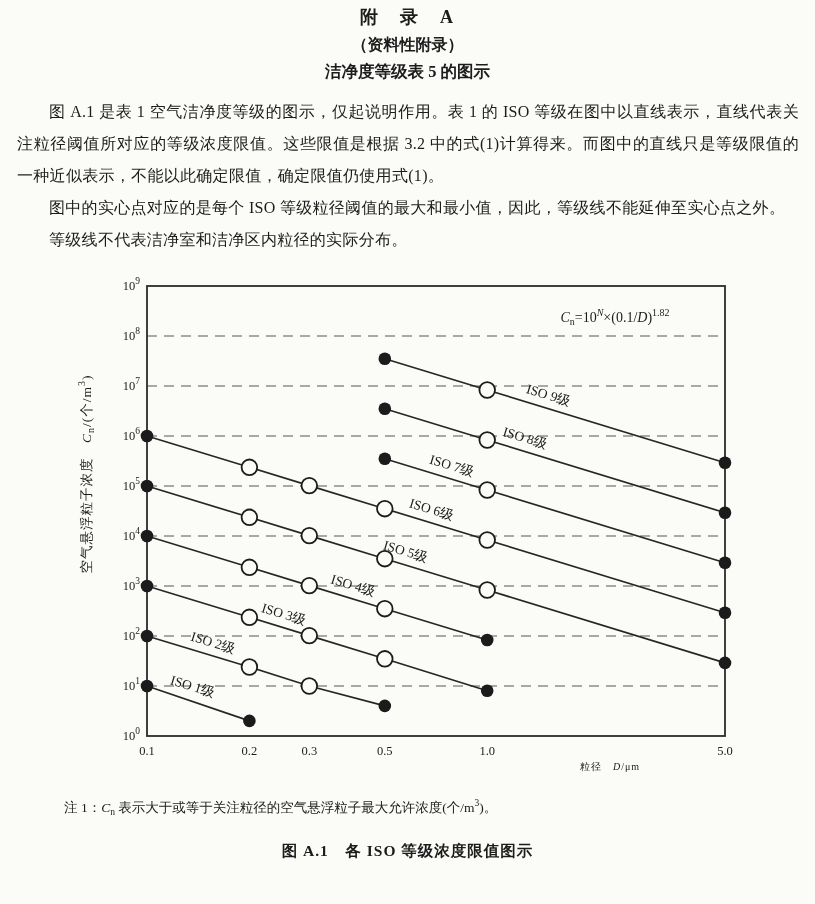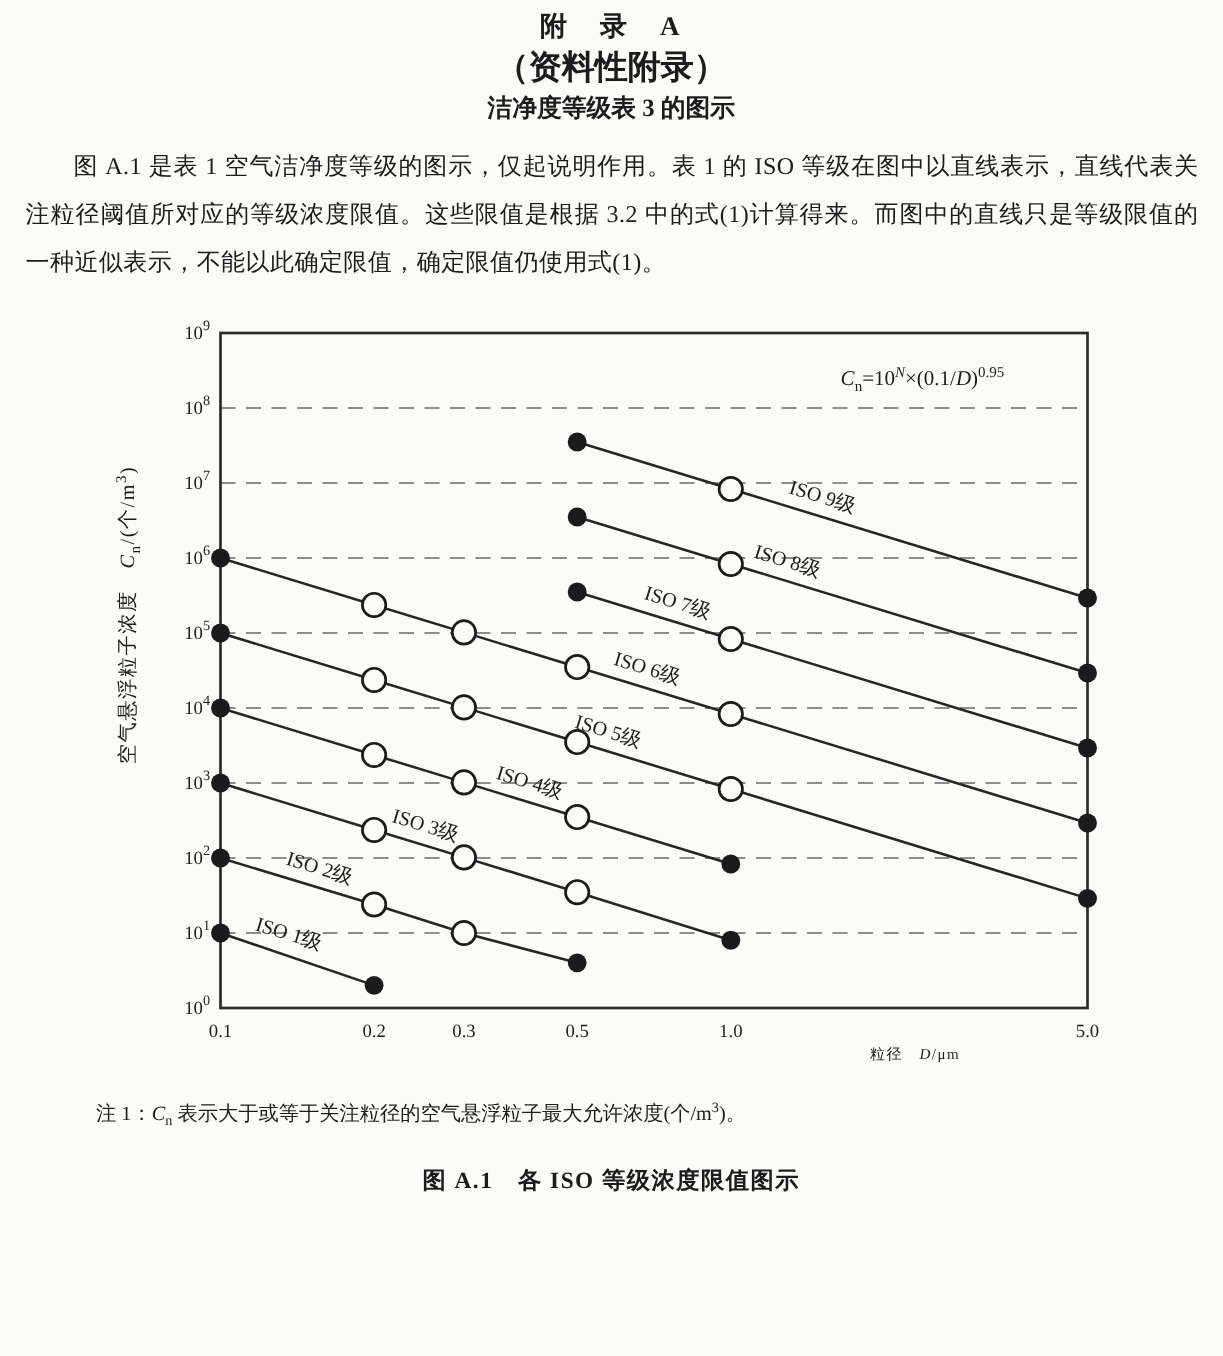--- a/index.html
+++ b/index.html
@@ -7,21 +7,21 @@
     width:815px;height:904px;
     background:#fbfbf8;
     font-family:"Liberation Serif", serif;
     color:#1c1c1c;
     overflow:hidden;
     position:relative;
   }
   .page{width:815px;height:664px;position:relative;}
   .titles{padding-top:4px;text-align:center;}
   .title-1{font-size:18px;font-weight:bold;line-height:27px;letter-spacing:2px;}
-  .title-2{font-size:22px;font-weight:bold;line-height:27px;}
+  .title-2{font-size:16px;font-weight:bold;line-height:27px;}
   .title-3{font-size:16.5px;font-weight:bold;line-height:27px;}
   .body-text{margin:11px 16px 0 17px;text-align:justify;}
   .body-text p{
     margin:0;font-size:16px;line-height:32px;
     text-indent:2em;letter-spacing:0.3px;
   }
   .chart-wrap{position:relative;width:815px;height:520px;margin-top:5px;}
   .chart-wrap svg{position:absolute;left:0;top:0;}
   .formula{
     position:absolute;left:500px;top:46px;width:230px;
@@ -48,25 +48,27 @@
   .tickfont{font-family:"Liberation Serif", serif;}
 </style>
 </head>
 <body>
 
 <div class="page">
 
   <div class="titles">
     <div class="title-1">附　录　A</div>
     <div class="title-2">（资料性附录）</div>
-    <div class="title-3">洁净度等级表 3 的图示</div>
+    <div class="title-3">洁净度等级表 5 的图示</div>
   </div>
 
   <div class="body-text">
     <p>图 A.1 是表 1 空气洁净度等级的图示，仅起说明作用。表 1 的 ISO 等级在图中以直线表示，直线代表关注粒径阈值所对应的等级浓度限值。这些限值是根据 3.2 中的式(1)计算得来。而图中的直线只是等级限值的一种近似表示，不能以此确定限值，确定限值仍使用式(1)。</p>
+    <p>图中的实心点对应的是每个 ISO 等级粒径阈值的最大和最小值，因此，等级线不能延伸至实心点之外。</p>
+    <p>等级线不代表洁净室和洁净区内粒径的实际分布。</p>
   </div>
 
   <div class="chart-wrap">
     <svg id="plot" width="815" height="520">
         <line x1="147" x2="725" y1="425" y2="425" stroke="#8d8d8d" stroke-width="1.3" stroke-dasharray="10 7"></line>
         <line x1="147" x2="725" y1="375" y2="375" stroke="#8d8d8d" stroke-width="1.3" stroke-dasharray="10 7"></line>
         <line x1="147" x2="725" y1="325" y2="325" stroke="#8d8d8d" stroke-width="1.3" stroke-dasharray="10 7"></line>
         <line x1="147" x2="725" y1="275" y2="275" stroke="#8d8d8d" stroke-width="1.3" stroke-dasharray="10 7"></line>
         <line x1="147" x2="725" y1="225" y2="225" stroke="#8d8d8d" stroke-width="1.3" stroke-dasharray="10 7"></line>
         <line x1="147" x2="725" y1="175" y2="175" stroke="#8d8d8d" stroke-width="1.3" stroke-dasharray="10 7"></line>
@@ -138,21 +140,21 @@
         <text class="tickfont" x="523.7" y="181.1" text-anchor="middle" font-size="13.5" fill="#1c1c1c" transform="rotate(17 523.7 181.1)">ISO 8级</text>
         <circle cx="384.8" cy="147.7" r="6.3" fill="#1b1b1b"></circle>
         <circle cx="487.2" cy="179.0" r="7.8" fill="#fbfbf8" stroke="#1b1b1b" stroke-width="1.8"></circle>
         <circle cx="725.0" cy="251.7" r="6.3" fill="#1b1b1b"></circle>
         <polyline fill="none" stroke="#262626" stroke-width="1.7" points="384.8,97.7 487.2,129.0 725.0,201.7"></polyline>
         <text class="tickfont" x="547.1" y="138.3" text-anchor="middle" font-size="13.5" fill="#1c1c1c" transform="rotate(17 547.1 138.3)">ISO 9级</text>
         <circle cx="384.8" cy="97.7" r="6.3" fill="#1b1b1b"></circle>
         <circle cx="487.2" cy="129.0" r="7.8" fill="#fbfbf8" stroke="#1b1b1b" stroke-width="1.8"></circle>
         <circle cx="725.0" cy="201.7" r="6.3" fill="#1b1b1b"></circle>
       </svg>
-    <div class="formula"><i>C</i><sub>n</sub>=10<sup><i>N</i></sup>×(0.1/<i>D</i>)<sup>0.95</sup></div>
+    <div class="formula"><i>C</i><sub>n</sub>=10<sup><i>N</i></sup>×(0.1/<i>D</i>)<sup>1.82</sup></div>
     <div class="y-title">空气悬浮粒子浓度　<i>C</i><sub>n</sub>/(个/m<sup>3</sup>)</div>
     <div class="x-title">粒径　<i>D</i>/μm</div>
   </div>
 
   <div class="notes">
     <div class="note">注 1：<i>C</i><sub>n</sub> 表示大于或等于关注粒径的空气悬浮粒子最大允许浓度(个/m<sup>3</sup>)。</div>
   </div>
 
   <div class="caption">图 A.1　各 ISO 等级浓度限值图示</div>
 

